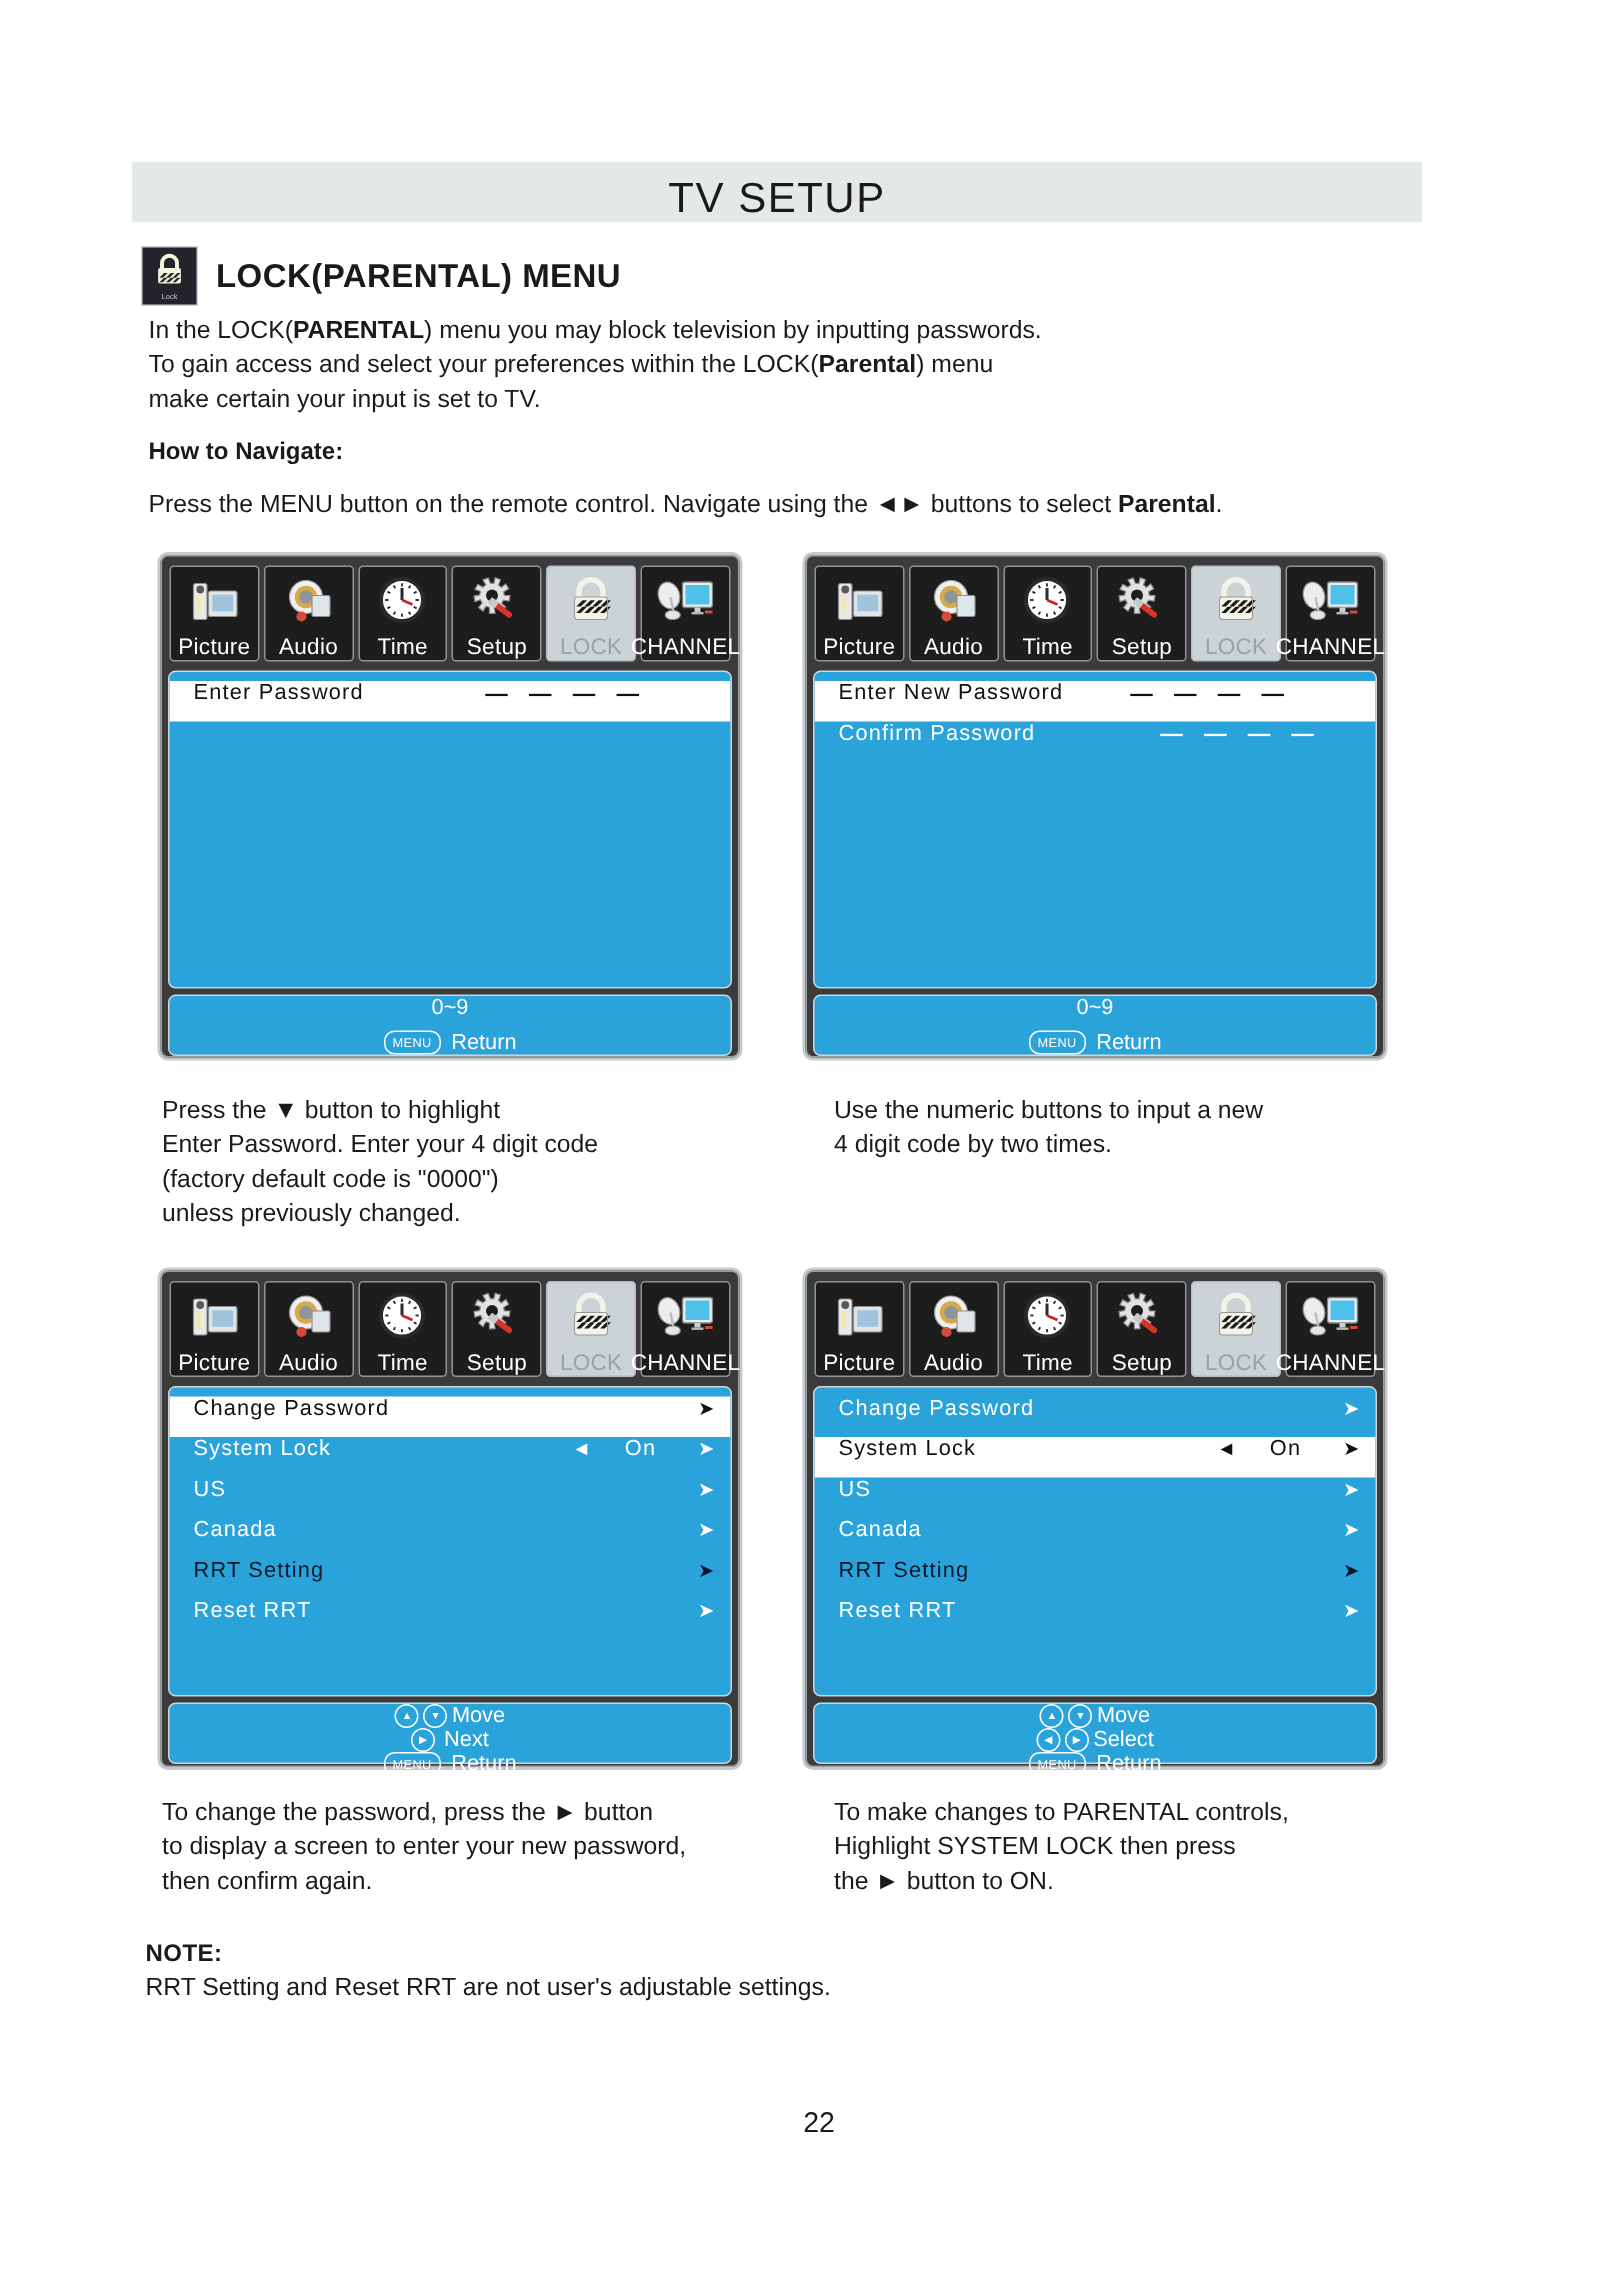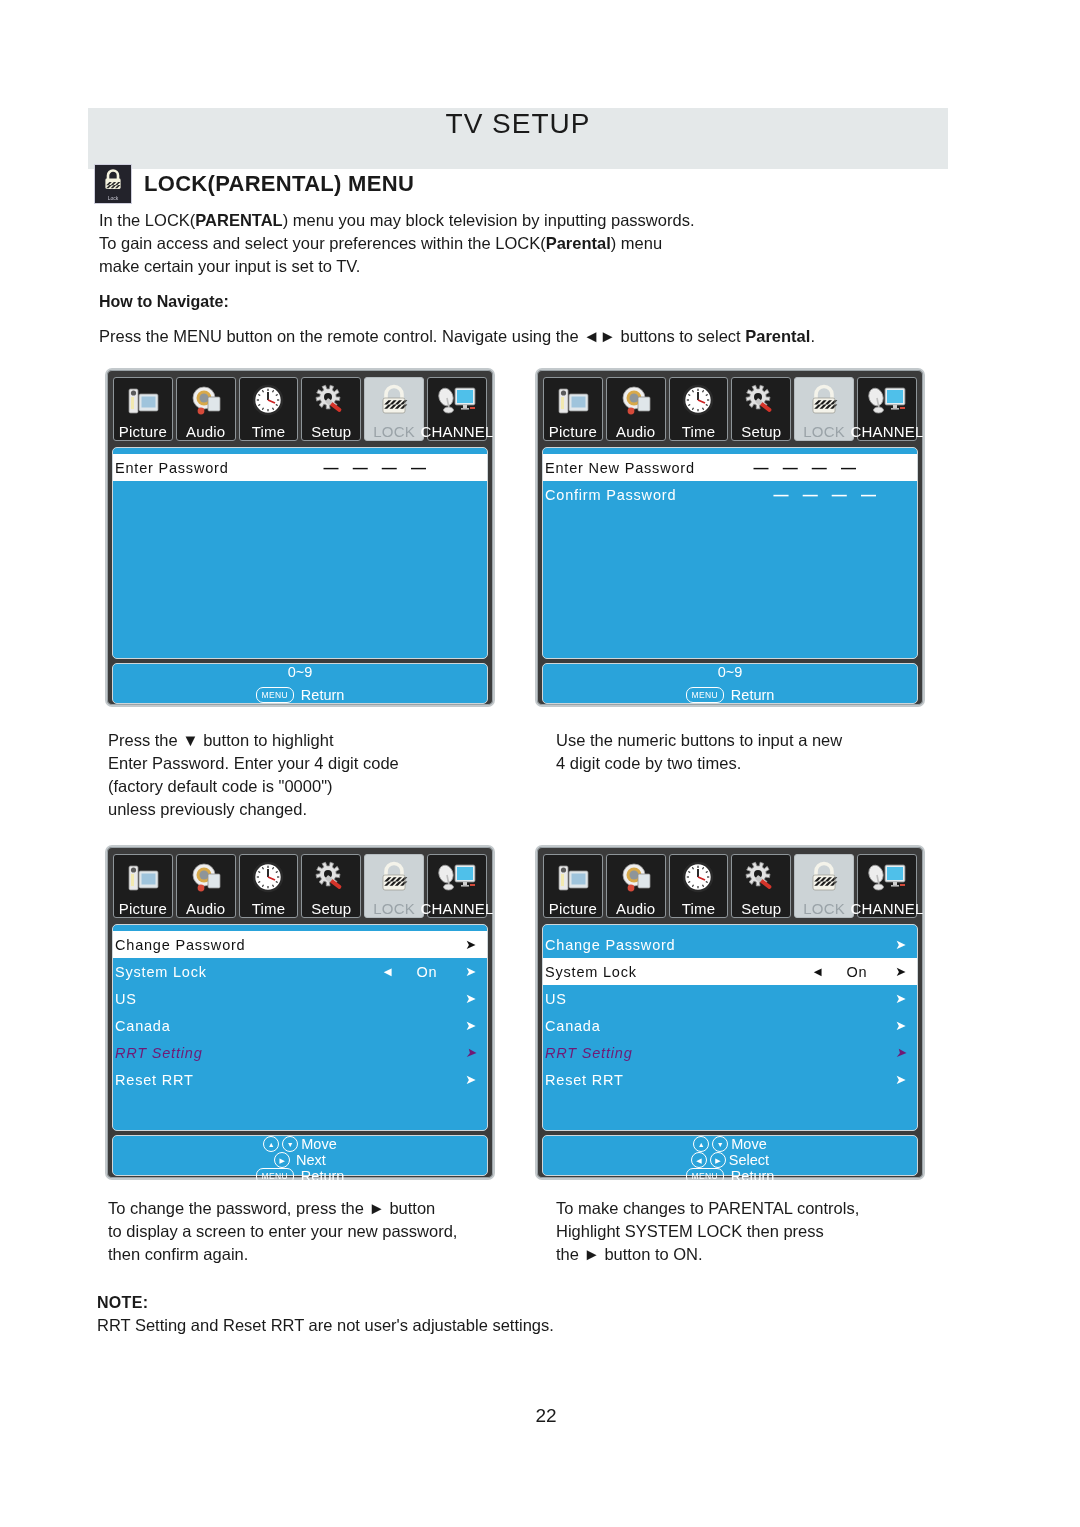--- a/index.html
+++ b/index.html
@@ -22,24 +22,24 @@
     width: 1080px;
     height: 1527px;
   }
 
   
   .banner {
     position: absolute;
     left: 88px;
     top: 108px;
     width: 860px;
-    height: 61px;
+    height: 40px;
     background: #e4e8e9;
     display: flex;
-    align-items: flex-start;
+    align-items: flex-end;
     justify-content: center;
   }
   .banner-title {
     font-size: 28px;
     font-weight: 400;
     letter-spacing: 1px;
     color: #1a1a1a;
     font-family: "Liberation Sans", sans-serif;
   }
 
@@ -182,33 +182,33 @@
     margin-top: 3px;
     padding: 6px 0 0 0;
     box-sizing: border-box;
     overflow: hidden;
   }
   .osd-1 .osd-body, .osd-2 .osd-body { height: 212px; }
   .osd-3 .osd-body, .osd-4 .osd-body { height: 207px; }
 
   .osd-row {
     display: flex;
-    align-items: center;
+    align-items: flex-start;
     height: 27px;
-    padding: 0 10px 0 2px;
+    padding: 0 10px 0 16px;
     font-size: 14.5px;
     color: #ffffff;
     letter-spacing: 0.8px;
     box-sizing: border-box;
   }
   .osd-row.hl {
     background: #ffffff;
     color: #111111;
   }
-  .osd-row.dim { color: #701a75; font-style: italic; }
+  .osd-row.dim { color: #0f172a; }
   .osd-row .name { flex: 0 0 auto; }
   .osd-row .spacer { flex: 1 1 auto; }
   .osd-row .dashes {
     letter-spacing: 5px;
     font-weight: bold;
     margin-right: 46px;
     font-size: 15px;
   }
   .osd-row .leftarrow {
     width: 14px; text-align: center; font-size: 13px;

